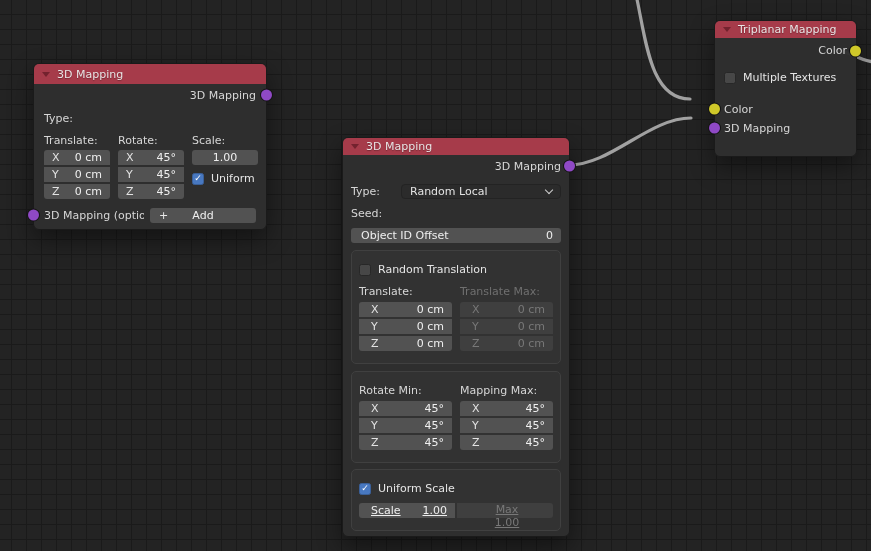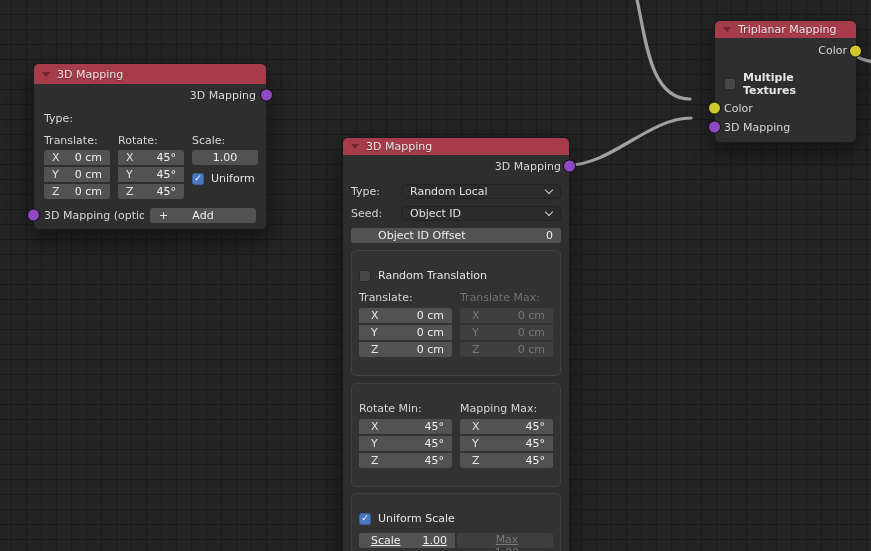--- a/index.html
+++ b/index.html
@@ -81,21 +81,21 @@
     background:#474747; border:1px solid #272727;
     display:flex; align-items:center; justify-content:center;
   }
   .cb.on{ background:#4878c0; border-color:#3a6099; }
   .cb.on::after{ content:"✓"; color:#fff; font-size:9px; line-height:1; font-weight:bold; }
   .cbrow{ display:flex; align-items:center; gap:7px; }
   .cblabel{ color:#e5e5e5; }
   .panel{
     border:1px solid #404040; border-radius:5px;
     background:rgba(255,255,255,0.02);
-    padding:18px 7px;
+    padding:12px 7px;
   }
   .twocol{ display:flex; gap:8px; }
   .twocol > *{ flex:1; min-width:0; }
   .addbtn{
     position:relative; background:#525252; border-radius:3px;
     height:15px; width:106px; flex:0 0 auto;
     display:flex; align-items:center; justify-content:center;
     color:#efefef;
   }
   .plus{ position:absolute; left:9px; top:0; line-height:15px; color:#e8e8e8; }
@@ -119,21 +119,21 @@
   .mb3{ margin-bottom:3px; }
   .h15{ height:15px; }
   .h13{ height:13px; display:flex; align-items:center; }
   .pairrow{ display:flex; gap:2px; }
   .pairrow .fld{ flex:1;text-decoration:underline; }
   .pairrow .fld:first-child{ border-radius:3px 0 0 3px; }
   .pairrow .fld:last-child{ border-radius:0 3px 3px 0;flex-direction:column; }
   
   .n-tri{ left:714px; top:20px; width:143px; }
   .n-tri .hdr{ height:17px; }
-  .n-tri .body{ padding:5px 9px 8px; }
+  .n-tri .body{ padding:5px 9px 21px; }
   .n-tri .out-row{ height:15px; margin-bottom:13px; }
   .n-tri .in-row{ height:14px; margin-bottom:5px; }
   .n-tri .socket.sock-l{ left:-15px; }
   .n-tri .socket.sock-r{ right:-14px; }
 </style>
 </head>
 <body>
 
 <div class="canvas">
 
@@ -223,26 +223,22 @@
       </div>
       <div class="row mb7 h15">
         <span class="lbl" style="width:50px;">Type:</span>
         <div class="dd">
           <span class="ddval">Random Local</span>
           <span class="chev"></span>
         </div>
       </div>
       <div class="row mb7 h15">
         <span class="lbl" style="width:50px;">Seed:</span>
-        <div class="dd">
-          <span class="ddval">Object ID</span>
-          <span class="chev"></span>
-        </div>
-      </div>
-      <div class="fld single mb7" style="padding-left:27px;">
+      </div>
+      <div class="fld single mb7" style="padding-left:10px;">
         <span>Object ID Offset</span>
         <span>0</span>
       </div>
 
       <div class="panel mb7">
         <div class="cbrow mb9">
           <span class="cb"></span>
           <span class="cblabel">Random Translation</span>
         </div>
         <div class="twocol mb4">
@@ -342,21 +338,21 @@
   <div class="node n-tri">
     <div class="hdr">
       <span class="tri"></span>
       <span>Triplanar Mapping</span>
     </div>
     <div class="body">
       <div class="row out-row">
         <span class="lbl">Color</span>
         <span class="socket sock-r" style="background:#cfc829;"></span>
       </div>
-      <div class="cbrow" style="margin-bottom:4px;font-weight:bold;">
+      <div class="cbrow" style="margin-bottom:18px;">
         <span class="cb"></span>
         <span class="cblabel">Multiple Textures</span>
       </div>
       <div class="row in-row">
         <span class="socket sock-l" style="background:#cfc829;"></span>
         <span class="lbl">Color</span>
       </div>
       <div class="row in-row" style="margin-bottom:0;">
         <span class="socket sock-l" style="background:#8f49c5;"></span>
         <span class="lbl">3D Mapping</span>

